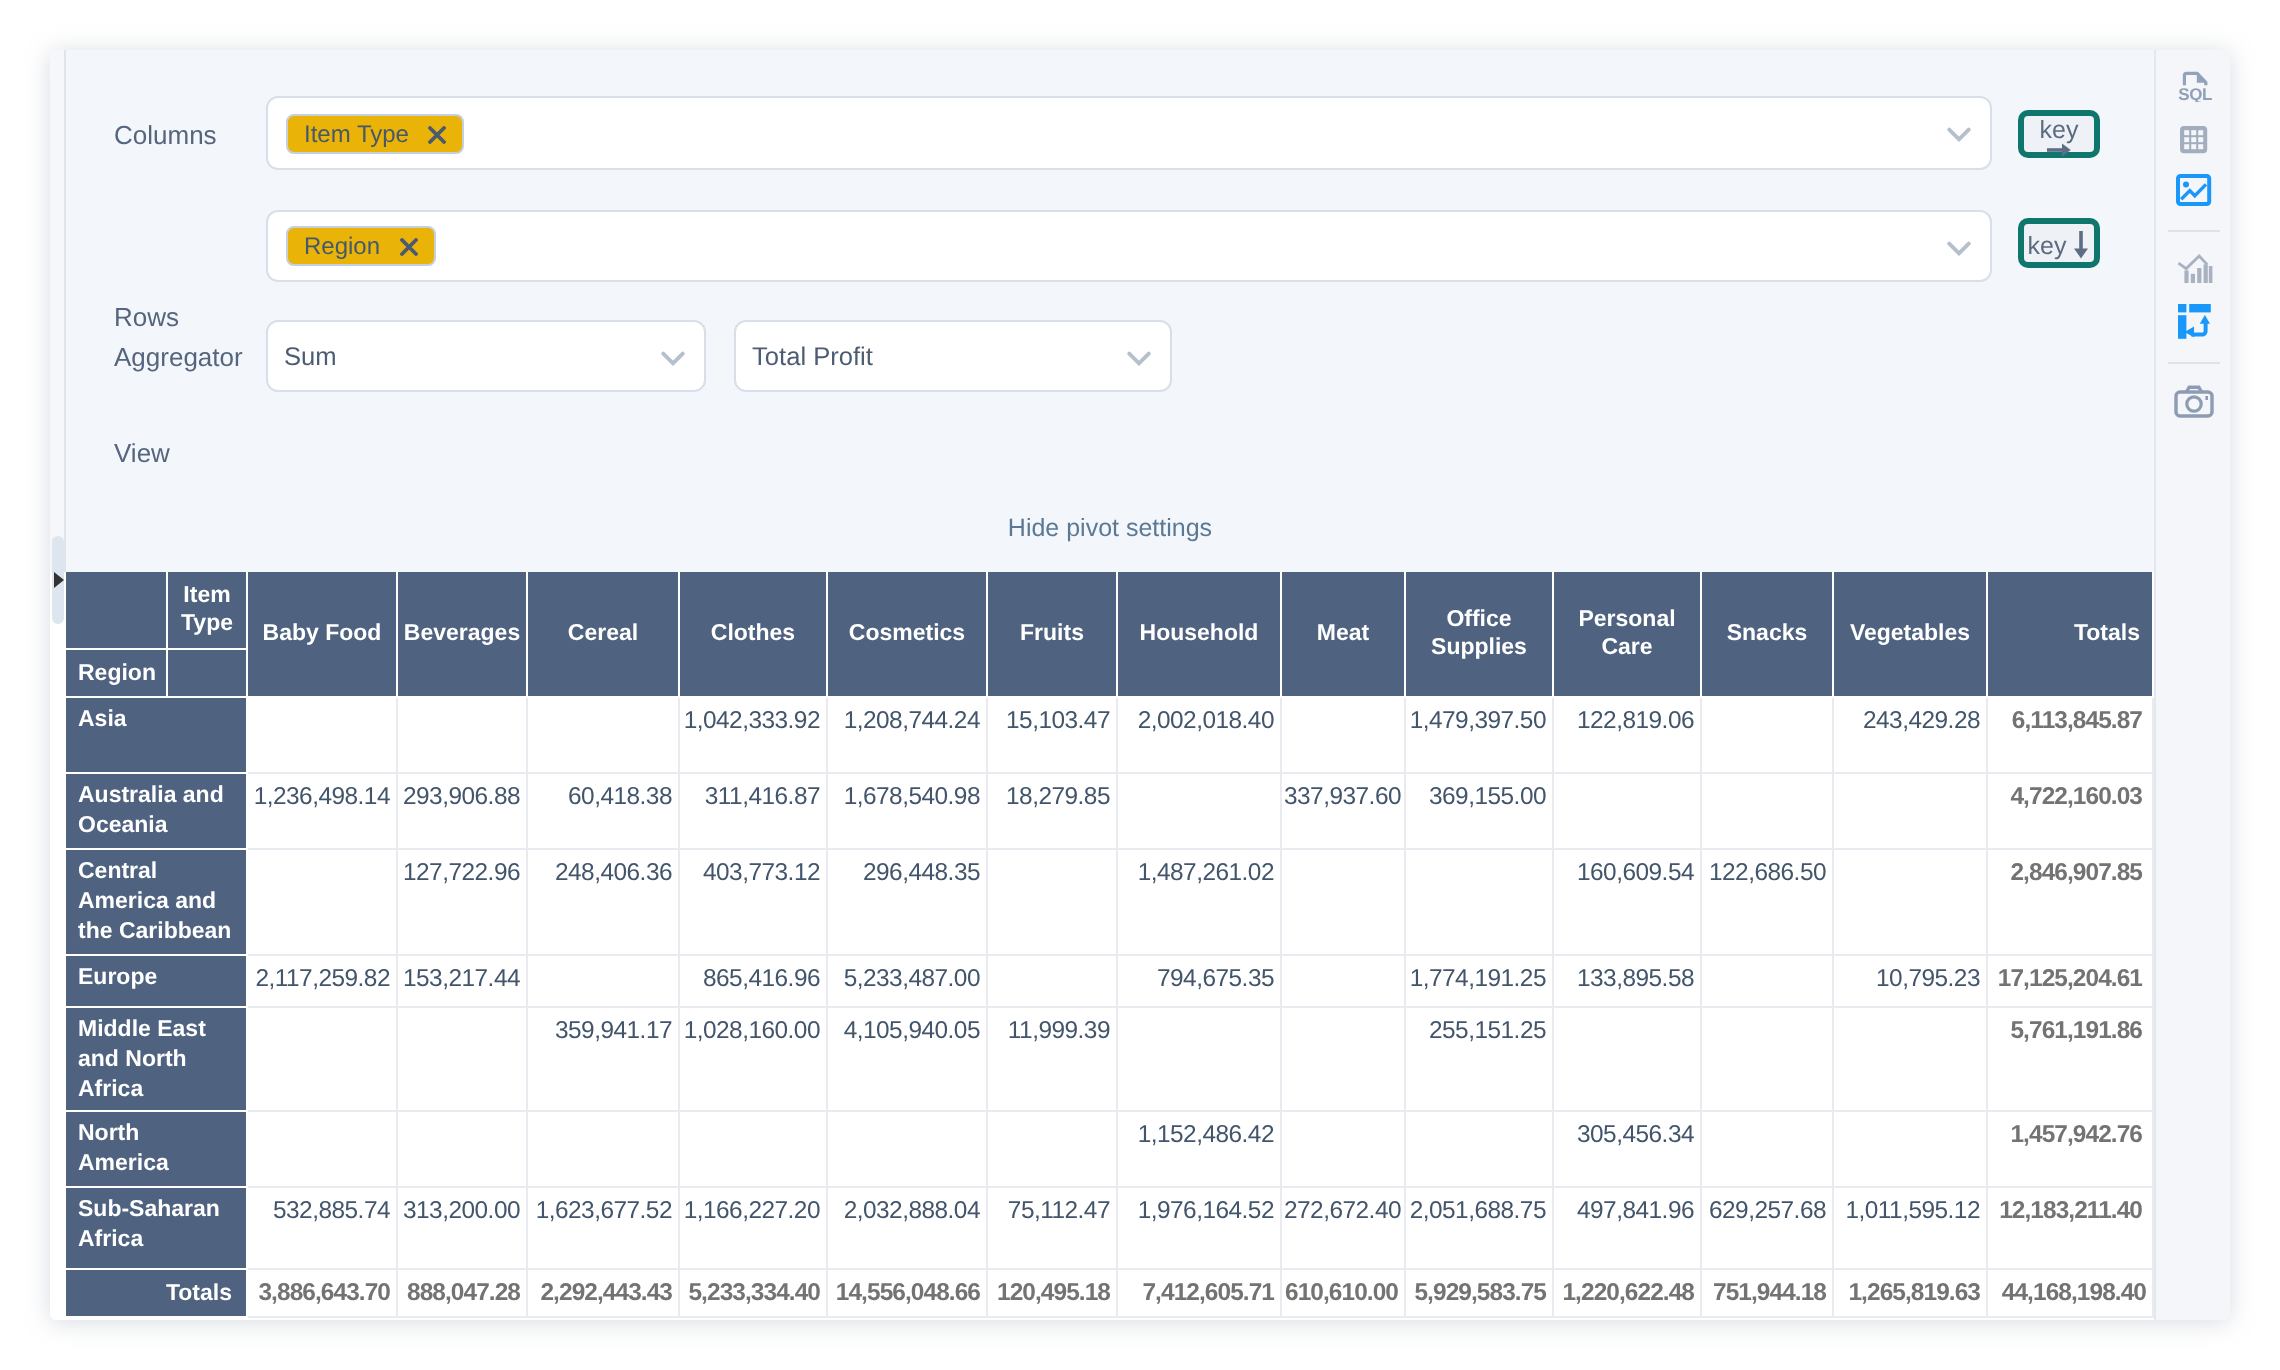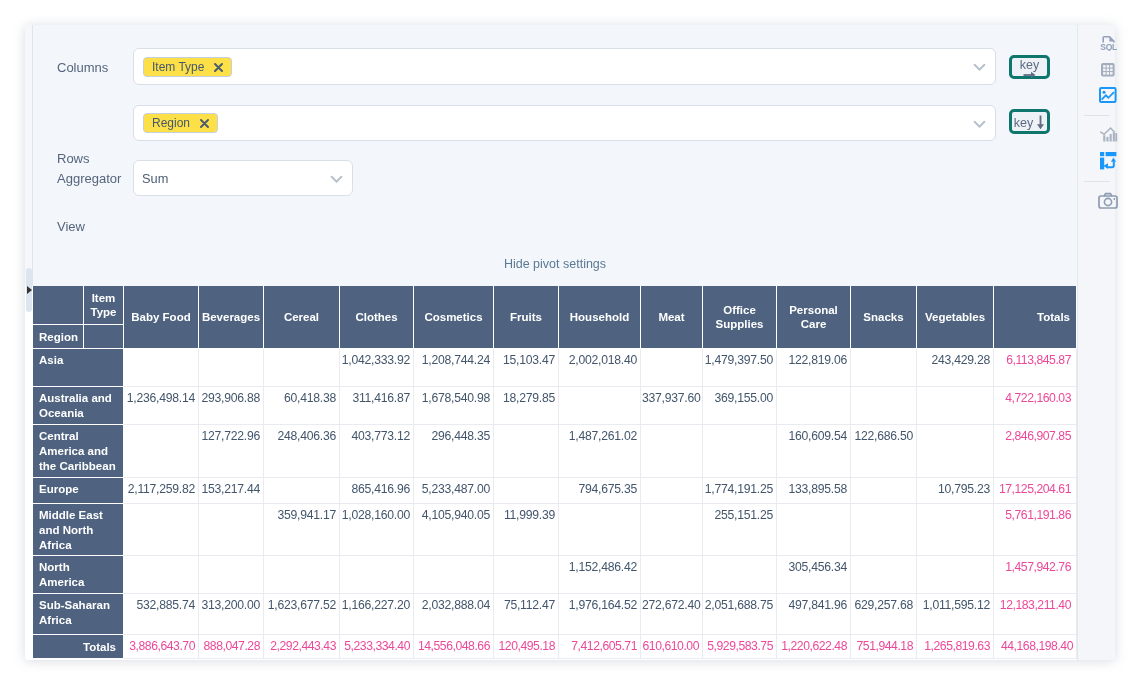--- a/index.html
+++ b/index.html
@@ -6,37 +6,37 @@
 html,body { width:1140px; height:685px; background:#fff; font-family:"Liberation Sans",sans-serif; overflow:hidden; }
 .card { position:absolute; left:25px; top:25px; width:1090px; height:635px; background:#fff; border-radius:3px; box-shadow:0 1px 12px rgba(140,152,170,.35); }
 .gutter { position:absolute; left:0; top:0; width:8px; height:261px; background:#f5f7fa; border-right:1px solid #dfe5ec; border-top-left-radius:3px; }
 .thumb { position:absolute; left:1px; top:243px; width:6px; height:44px; background:#dde5ee; border-radius:3px; z-index:5; }
 .thumb:after { content:""; position:absolute; left:1px; top:18px; width:0; height:0; border-left:5px solid #333; border-top:4px solid transparent; border-bottom:4px solid transparent; }
 .settings { position:absolute; left:8px; top:0; width:1044px; height:261px; background:#f3f6fa; }
 .sidebar { position:absolute; left:1052px; top:0; width:38px; height:635px; background:#f4f6f9; border-left:1px solid #e3e8ef; border-radius:0 3px 3px 0; }
 .lbl { position:absolute; left:24px; font-size:13px; color:#54657d; }
 .sel { position:absolute; background:#fff; border:1px solid #d9dfe8; border-radius:6px; }
 .chev { position:absolute; right:9px; top:50%; margin-top:-3.5px; width:13px; height:9px; }
-.tag { position:absolute; left:9px; top:50%; margin-top:-10px; height:20px; line-height:19px; background:#fde047; border:1px solid #c5cfdd; border-radius:4px; font-size:12px; color:#46586e; padding:0 8px; }
+.tag { position:absolute; left:9px; top:50%; margin-top:-10px; height:20px; line-height:19px; background:#eab308; border:1px solid #c5cfdd; border-radius:4px; font-size:12px; color:#46586e; padding:0 8px; }
 .tag svg { margin-left:10px; vertical-align:-1px; }
 .seltext { position:absolute; left:8px; top:50%; transform:translateY(-50%); font-size:12.8px; color:#4c5d73; }
 .keybtn { position:absolute; left:976px; width:41px; background:#eef1f6; border:3px solid #0f766e; border-radius:5px; text-align:center; font-size:12.5px; color:#5b6b80; }
 .hide-link { position:absolute; left:0; top:232px; width:1044px; text-align:center; font-size:12.5px; color:#5b7994; }
 
 table { position:absolute; left:8px; top:261px; border-collapse:separate; border-spacing:0; table-layout:fixed; width:1043px; }
 th { background:#4f6380; color:#fff; font-weight:700; font-size:11.5px; border-right:1px solid #fff; border-bottom:1px solid #fff; padding:2px; }
 td { background:#fff; color:#42556b; font-size:12.2px; letter-spacing:-0.25px; border-right:1px solid #e9ebf1; border-bottom:1px solid #e9ebf1; padding:4px 3px 2px 1px; text-align:right; vertical-align:top; white-space:nowrap; }
 th.rowlbl { text-align:left; vertical-align:top; padding:4px 4px 2px 6px; font-size:11.5px; line-height:15px; }
 th.axis { font-size:11.5px; line-height:14px; }
 th.colh { line-height:14px; }
-td.tot, tr.totrow td { font-weight:400; color:#ec4899; letter-spacing:-0.45px; }
+td.tot, tr.totrow td { font-weight:700; color:#737373; letter-spacing:-0.45px; }
 td.tot { padding-right:5px; }
 tr.totrow th { text-align:right; padding-right:7px; vertical-align:middle; }
 
-.ic { position:absolute; left:11px; width:38px; text-align:center; }
+.ic { position:absolute; left:0; width:38px; text-align:center; }
 .sep { position:absolute; left:6px; width:26px; border-top:1px solid #dde3eb; }
 </style>
 </head>
 <body>
 <div class="card">
   <div class="settings">
     <div class="lbl" style="top:35px;">Columns</div>
     <div class="sel" style="left:100px; top:23px; width:863px; height:37px;">
       <span class="tag">Item Type<svg width="9" height="9" viewBox="0 0 9 9">
             <path d="M1 1 L8 8 M8 1 L1 8" stroke="#4a5a70" stroke-width="1.9" stroke-linecap="round"></path>
@@ -50,20 +50,26 @@
       <span class="tag">Region<svg width="9" height="9" viewBox="0 0 9 9">
             <path d="M1 1 L8 8 M8 1 L1 8" stroke="#4a5a70" stroke-width="1.9" stroke-linecap="round"></path>
           </svg></span>
       <svg class="chev" viewBox="0 0 12 8">
           <path d="M1.5 1.5 L6 6 L10.5 1.5" fill="none" stroke="#b6c0cd" stroke-width="1.8" stroke-linecap="round"></path>
         </svg>
     </div>
     <div class="lbl" style="top:146px;">Aggregator</div>
     <div class="sel" style="left:100px; top:135px; width:220px; height:36px;padding-left:14px;">
       <span class="seltext">Sum</span>
+      <svg class="chev" viewBox="0 0 12 8">
+          <path d="M1.5 1.5 L6 6 L10.5 1.5" fill="none" stroke="#b6c0cd" stroke-width="1.8" stroke-linecap="round"></path>
+        </svg>
+    </div>
+    <div class="sel" style="left:334px; top:135px; width:219px; height:36px;">
+      <span class="seltext">Total Profit</span>
       <svg class="chev" viewBox="0 0 12 8">
           <path d="M1.5 1.5 L6 6 L10.5 1.5" fill="none" stroke="#b6c0cd" stroke-width="1.8" stroke-linecap="round"></path>
         </svg>
     </div>
     <div class="lbl" style="top:194px;">View</div>
     <div class="keybtn" style="top:30px; height:24px; line-height:10px; padding-top:2px;">key<br><svg width="13" height="8" viewBox="0 0 13 8" style="vertical-align:top; margin-top:1px;">
           <line x1="0.5" y1="4" x2="8.5" y2="4" stroke="#5d6e84" stroke-width="1.8"></line>
           <path d="M8 0.8 L12.4 4 L8 7.2 Z" fill="#5d6e84"></path>
         </svg></div>
     <div class="keybtn" style="top:84px; height:25px; line-height:23px;">key<svg width="9" height="15" viewBox="0 0 9 15" style="vertical-align:-3px; margin-left:3px;">

